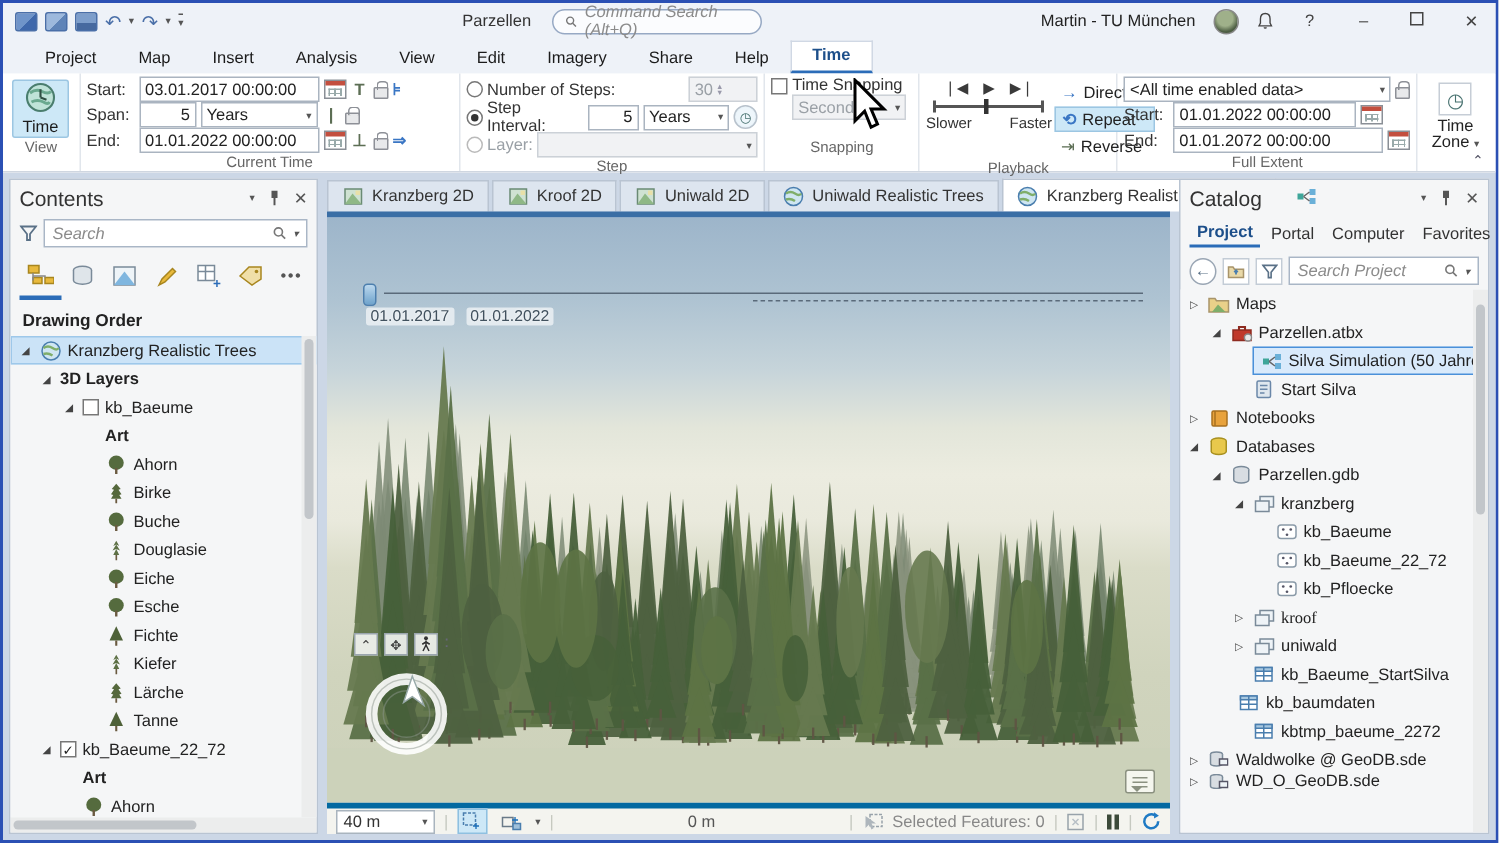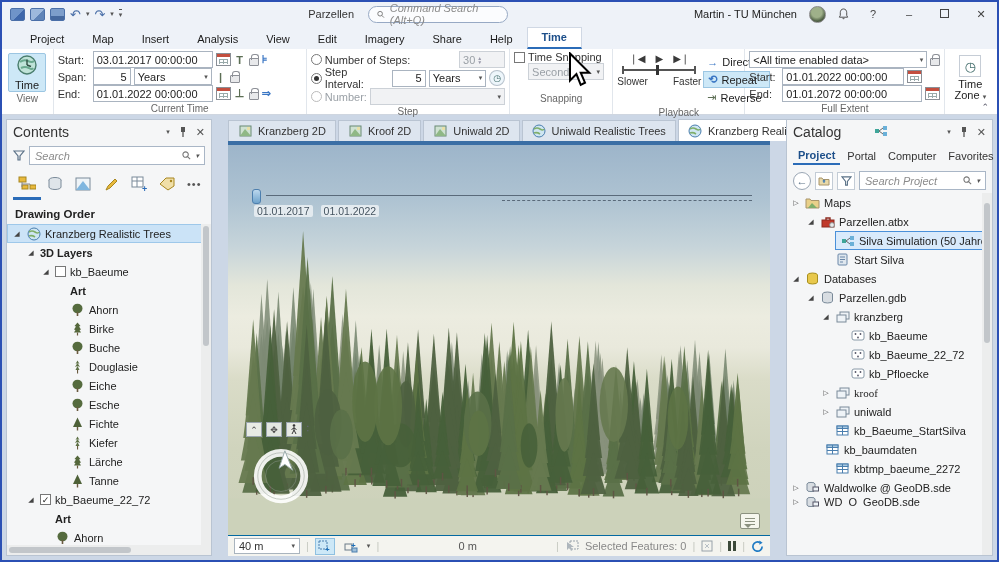--- a/index.html
+++ b/index.html
@@ -56,21 +56,21 @@
   .pb-opts { display:flex; flex-direction:column; gap:1px; padding-top:2px; }
   .pb-opt { display:flex; align-items:center; gap:4px; height:17px; padding:0 4px; color:#222; }
   .pb-opt.hl { background:#cde8f7; border:1px solid #9cc6e2; }
   .arrow-blue { color:#3a76c4; font-weight:bold; }
   .tz-btn { width:42px; display:flex; flex-direction:column; align-items:center; gap:2px; padding-top:4px; color:#222; }
   .tz-iconbox { width:22px; height:22px; border:1px solid #c6cdd6; display:flex; align-items:center; justify-content:center; }
   .ribbon-collapse { position:absolute; right:8px; bottom:2px; color:#556; font-size:9px; }
   .cursor-overlay { position:absolute; left:563px; top:3px; z-index:50; pointer-events:none; }
 
   
-  .main { flex:1; background:#ccd7e6; display:flex; gap:16px; padding:4px; min-height:0; }
+  .main { flex:1; background:#ccd7e6; display:flex; gap:6px; padding:4px; min-height:0; }
   .panel { background:#f5f6f7; border:1px solid #b9c4d2; display:flex; flex-direction:column; min-height:0; }
   .panel-header { height:24px; display:flex; align-items:center; padding:0 6px; flex:0 0 auto; }
   .panel-title { font-size:14px; color:#333; }
   .panel-hicons { margin-left:auto; display:flex; gap:9px; color:#555; align-items:center; }
 
   
   .contents { width:206px; }
   .search-row { display:flex; align-items:center; gap:4px; padding:2px 6px; flex:0 0 auto; }
   .searchbox { flex:1; height:19px; border:1px solid #a9b6c6; background:#fff; display:flex; align-items:center; padding:0 5px; color:#8b8b8b; font-style:italic; gap:4px; }
   .searchbox .sp { flex:1; }
@@ -104,21 +104,21 @@
   .timeslider .handle { position:absolute; left:0; top:0; width:9px; height:15px; background:linear-gradient(#bcd8ee,#6ea3cc); border:1px solid #4d7fae; border-radius:3px; }
   .ts-labels { position:absolute; top:16px; left:2px; display:flex; gap:8px; }
   .ts-label { background:rgba(235,240,243,.85); color:#41515e; padding:0 3px; border-radius:2px; font-size:10.5px; text-shadow:0 0 2px #fff; }
   .nav-tools { position:absolute; left:18px; bottom:98px; display:flex; gap:4px; align-items:center; }
   .ntool { width:16px; height:15px; background:rgba(255,255,255,.85); border:1px solid #9aa5ae; color:#444; font-size:9px; display:flex; align-items:center; justify-content:center; }
   .nav-dots { color:#667; font-size:8px; letter-spacing:2px; }
   .navigator { position:absolute; left:22px; bottom:28px; width:62px; height:62px; }
   .bubble { position:absolute; right:10px; bottom:6px; width:20px; height:16px; background:#f5f6ee; border:1px solid #8b9180; border-radius:2px; }
   .bubble:before { content:""; position:absolute; left:3px; bottom:-4px; border:4px solid transparent; border-top-color:#8b9180; }
   .bubble:after { content:""; position:absolute; left:4px; right:4px; top:4px; height:1px; background:#8b9180; box-shadow:0 3px 0 #8b9180, 0 6px 0 #8b9180; }
-  .map-statusbar { height:21px; background:#f4f4ef; border-top:1px solid #0369a1; display:flex; align-items:center; padding:0 6px; gap:6px; flex:0 0 auto; color:#444; }
+  .map-statusbar { height:21px; background:#f4f4ef; border-top:4px solid #0369a1; display:flex; align-items:center; padding:0 6px; gap:6px; flex:0 0 auto; color:#444; }
   .scale-select { width:66px; height:16px; border:1px solid #a9b4be; background:#fff; display:flex; align-items:center; justify-content:space-between; padding:0 4px; color:#333; }
   .sb-btn { width:20px; height:17px; display:flex; align-items:center; justify-content:center; border:1px solid transparent; }
   .sb-btn.active { background:#cde8f7; border-color:#8fc0e0; }
   .sb-div { color:#c6c9c0; }
   .sb-center { flex:1; text-align:center; color:#555; }
   .sb-right { display:flex; align-items:center; gap:6px; color:#777; }
   .pause-bars { display:flex; gap:2px; }
   .pause-bars i { width:3px; height:10px; background:#3c4a3a; }
 
   
@@ -259,21 +259,21 @@
             <span>5</span>
           </div>
         <div class="rselect" style="width:58px;">
             <span>Years</span>
             <span class="chev">▾</span>
           </div>
         <span class="clockbtn">◷</span>
       </div>
       <div class="rrow">
         <span class="radio" style="opacity:.5"></span>
-        <span class="rlabel" style="color:#9aa0a6">Number:</span>
+        <span class="rlabel" style="color:#9aa0a6">Layer:</span>
         <div class="rselect disabled" style="flex:1;">
             <span></span>
             <span class="chev">▾</span>
           </div>
       </div>
       <div class="rgroup-label">Step</div>
     </div>
 
     <div class="rgroup" style="width:104px;">
       <div class="rrow">
@@ -1630,20 +1630,30 @@
               <svg width="11" height="13" viewBox="0 0 11 13">
                 <rect x="1" y="1" width="9" height="11" rx="1" fill="#dfe7ee" stroke="#6a87a8"></rect>
                 <line x1="3" y1="4" x2="8" y2="4" stroke="#6a87a8"></line>
                 <line x1="3" y1="6.5" x2="8" y2="6.5" stroke="#6a87a8"></line>
                 <line x1="3" y1="9" x2="6" y2="9" stroke="#6a87a8"></line>
               </svg>
             </span>
             <span class="lbl">Start Silva</span>
           </div>
           <div class="trow" style="padding-left: 4px;">
+            <span class="expander">▷</span>
+            <span class="mi">
+              <svg width="13" height="12" viewBox="0 0 13 12">
+                <rect x="2" y="1" width="10" height="10" rx="1" fill="#e8a23c" stroke="#a8701f"></rect>
+                <line x1="4" y1="1" x2="4" y2="11" stroke="#a8701f"></line>
+              </svg>
+            </span>
+            <span class="lbl">Notebooks</span>
+          </div>
+          <div class="trow" style="padding-left: 4px;">
             <span class="expander">◢</span>
             <span class="mi">
               <svg width="13" height="13" viewBox="0 0 13 13">
                 <ellipse cx="6.5" cy="3" rx="5" ry="2" fill="#e8c84c" stroke="#a8901f"></ellipse>
                 <path d="M1.5 3 L1.5 10 A5 2 0 0 0 11.5 10 L11.5 3" fill="#e8c84c" stroke="#a8901f"></path>
               </svg>
             </span>
             <span class="lbl">Databases</span>
           </div>
           <div class="trow" style="padding-left: 19px;">

